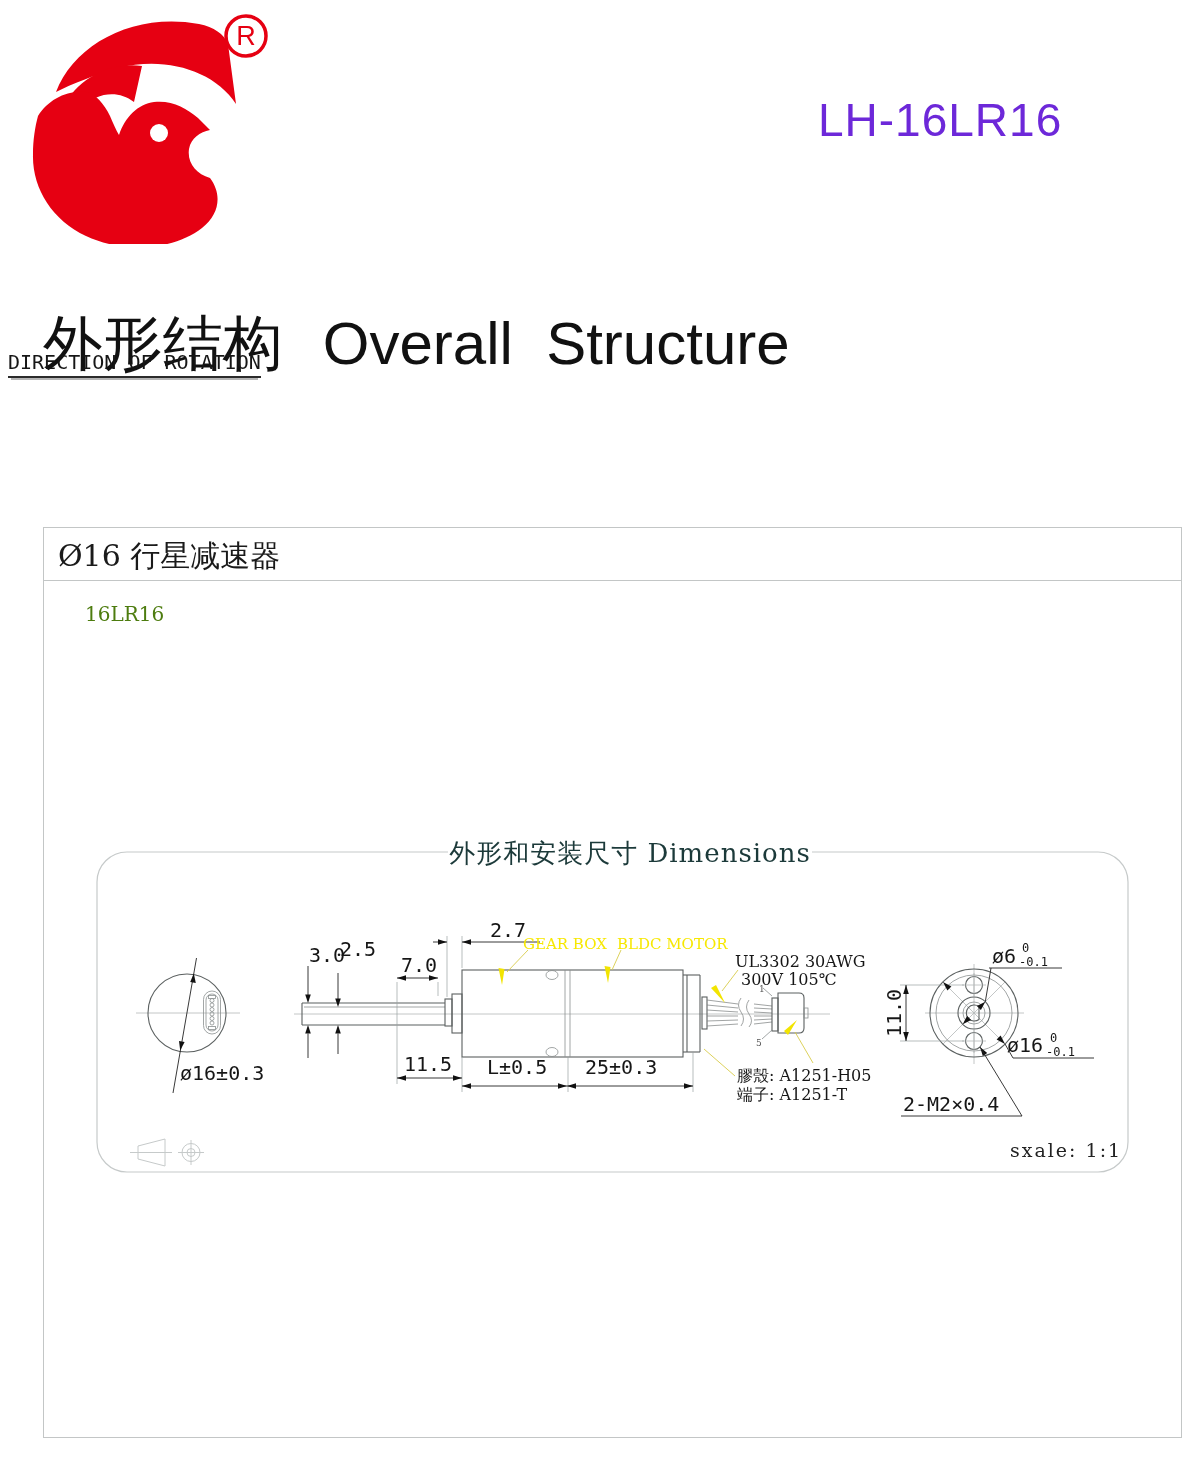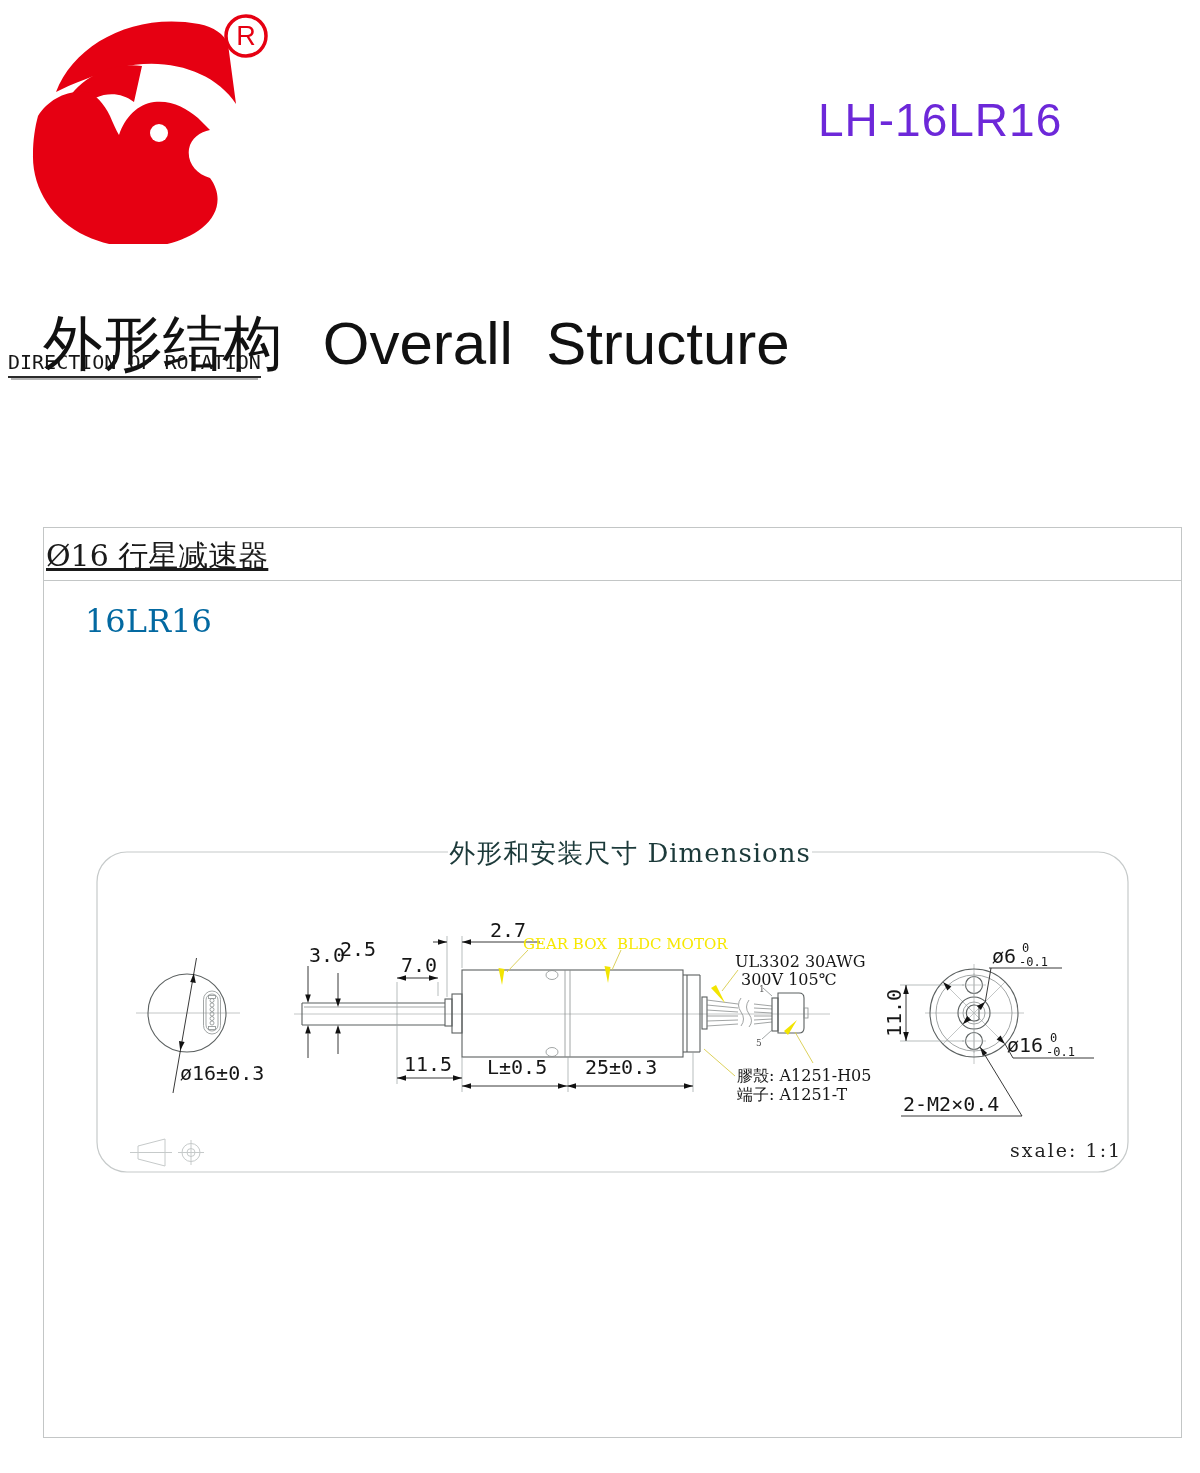--- a/index.html
+++ b/index.html
@@ -8,22 +8,22 @@
   .abs{position:absolute;}
   .brand-title{left:278px;top:93px;font-size:46px;color:#161616;letter-spacing:1px;}
   .model-number{left:818px;top:93px;font-size:46px;color:#6d28d9;letter-spacing:1px;}
   .section-heading{left:25px;top:286px;white-space:pre;text-align:center;}
   .section-heading .zh{font-family:"DejaVu Serif",serif;font-size:60px;color:#111;}
   .section-heading .en{font-family:"Liberation Sans",sans-serif;font-size:60px;color:#111;margin-left:40px;}
   .rotation-label{left:8px;top:350px;font-family:"DejaVu Sans Mono",monospace;font-size:20px;color:#161616;
         padding-bottom:2px;border-bottom:2px solid #2b2b2b;box-shadow:0 5px 0 -3px #b5b5b5;display:inline-block;}
   .spec-panel{left:43px;top:527px;width:1139px;height:911px;border:1px solid #c3c6c6;box-sizing:border-box;}
   .panel-head{position:absolute;left:0;top:0;width:100%;height:53px;border-bottom:1px solid #c3c6c6;box-sizing:border-box;}
-  .panel-head span{position:absolute;left:2px;top:8px;font-family:"DejaVu Serif",serif;font-size:30px;color:#1a1a1a;text-decoration:underline;}
-  .panel-model{left:85px;top:602px;font-family:"DejaVu Serif",serif;font-size:32px;color:#0369a1;}
+  .panel-head span{position:absolute;left:14px;top:8px;font-family:"DejaVu Serif",serif;font-size:30px;color:#1a1a1a;}
+  .panel-model{left:85px;top:602px;font-family:"DejaVu Serif",serif;font-size:20px;color:#4d7c0f;}
   
   .frame{fill:none;stroke:#c6caca;stroke-width:1.2;}
   .ttl{font-family:"DejaVu Serif",serif;font-size:26px;fill:#1c3a3a;letter-spacing:1px;}
   .ed{fill:none;stroke:#5b6060;stroke-width:1.1;}
   .ed2{fill:none;stroke:#8a8f8f;stroke-width:0.8;}
   .lt{stroke:#b4b8b8;stroke-width:0.8;}
   .xl{stroke:#9aa0a0;stroke-width:0.7;}
   .dl{stroke:#222;stroke-width:0.9;fill:none;}
   .wl{stroke:#787d7d;stroke-width:0.7;fill:none;}
   .ar{fill:#111;stroke:none;}

